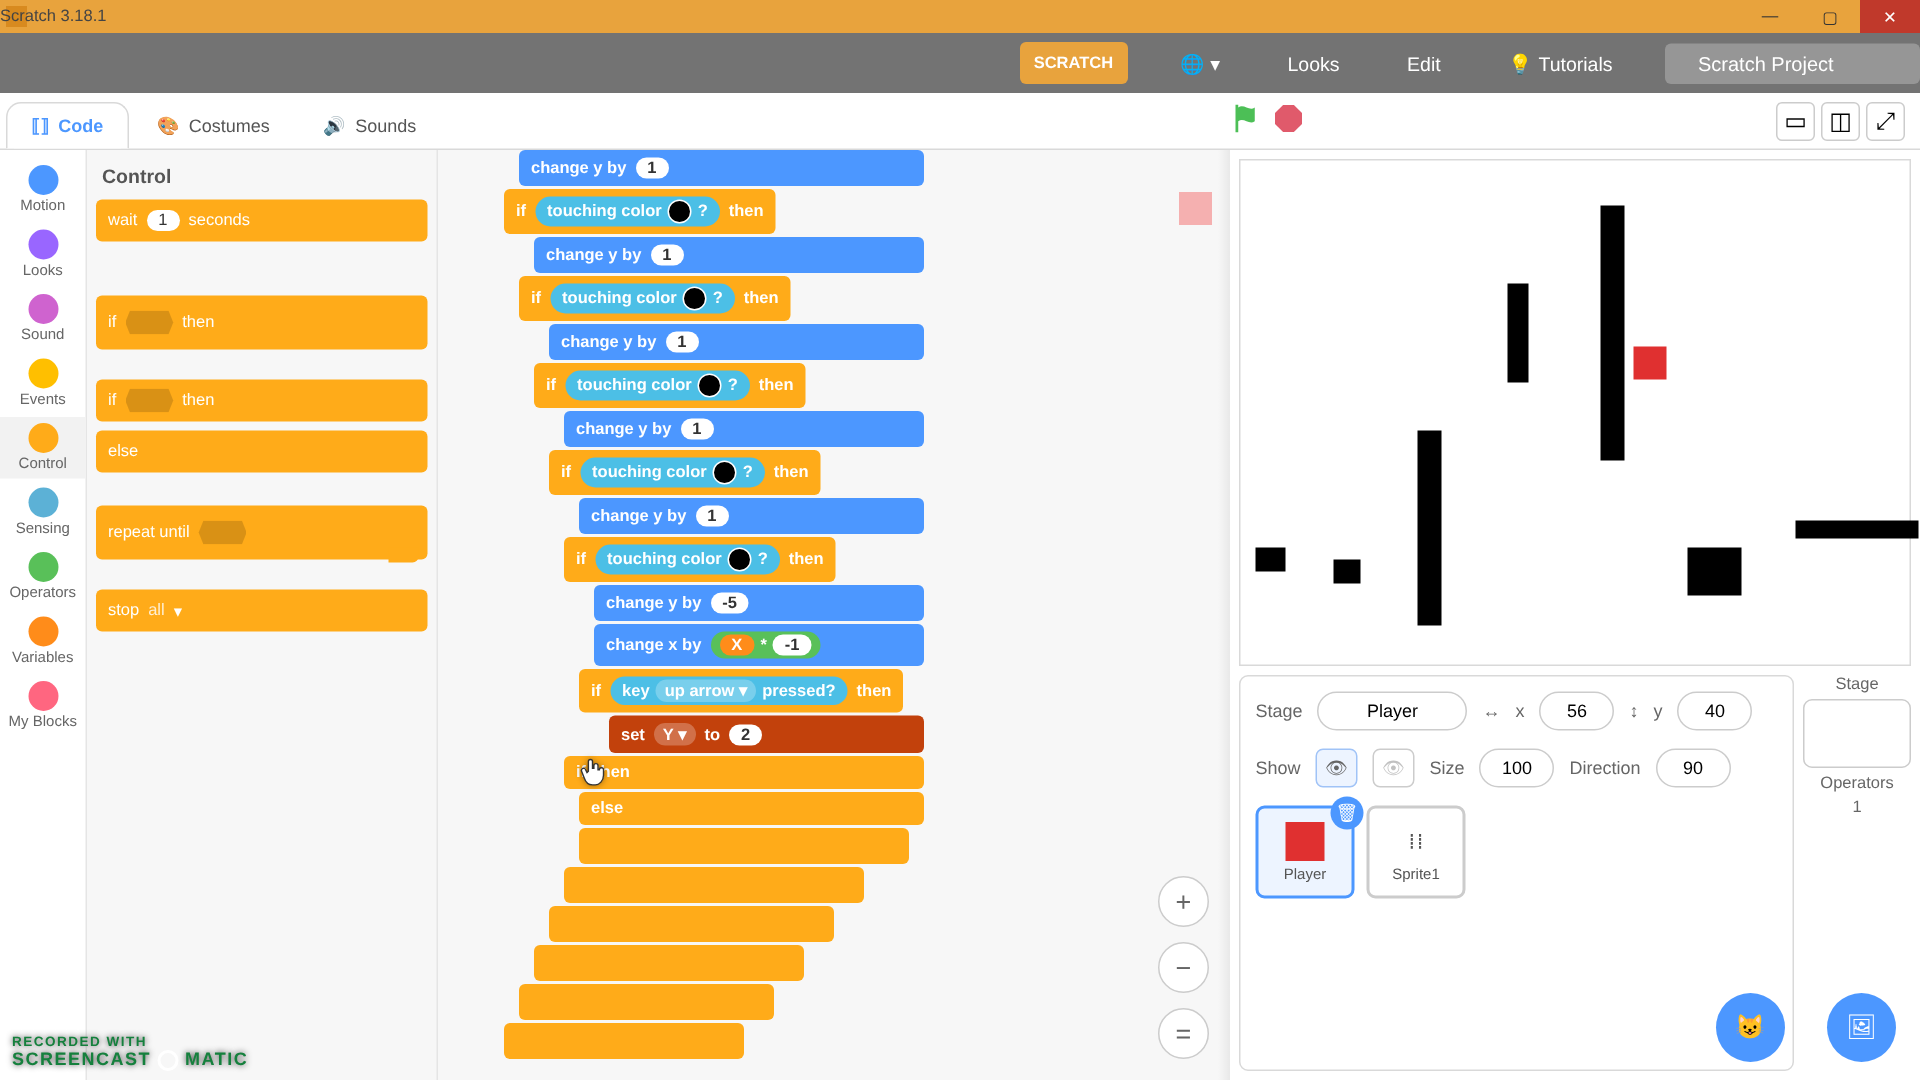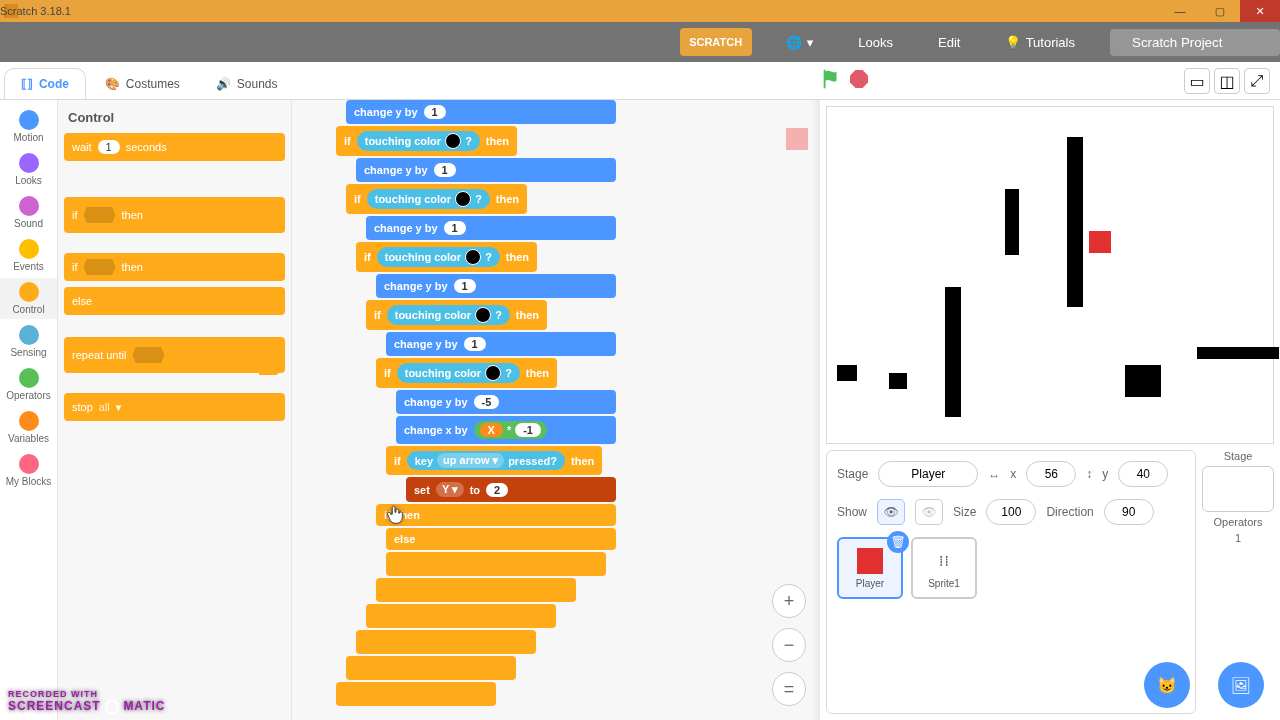--- a/index.html
+++ b/index.html
@@ -94,21 +94,21 @@
 .stage-panel .stage-thumb { border:1px solid #ccc; border-radius:6px; height:46px; background:#fff; }
 
 .blue-fab { width:46px; height:46px; border-radius:50%; background:#4c97ff; display:flex; align-items:center; justify-content:center; color:#fff; position:absolute; bottom:12px; }
 .blue-fab.sprite { right:90px; }
 .blue-fab.back { right:16px; }
 
 
 .sbar { position:absolute; background:#000; }
 
 
-.watermark { position:absolute; left:8px; bottom:6px; font-size:12px; font-weight:bold; color:#a21caf; text-shadow:0 0 4px rgba(0,0,0,.8); letter-spacing:1px; }
+.watermark { position:absolute; left:8px; bottom:6px; font-size:12px; font-weight:bold; color:#15803d; text-shadow:0 0 4px rgba(0,0,0,.8); letter-spacing:1px; }
 .watermark .o { display:inline-block; width:14px; height:14px; border:2px solid #fff; border-radius:50%; vertical-align:middle; }
 
 
 .handcursor { position:absolute; width:22px; height:22px; display:flex; align-items:center; justify-content:center; }
 .handcursor svg { width:22px; height:22px; filter: drop-shadow(0 0 2px rgba(0,0,0,.4)); }
 </style>
 </head>
 <body>
 
 <div class="titlebar">

